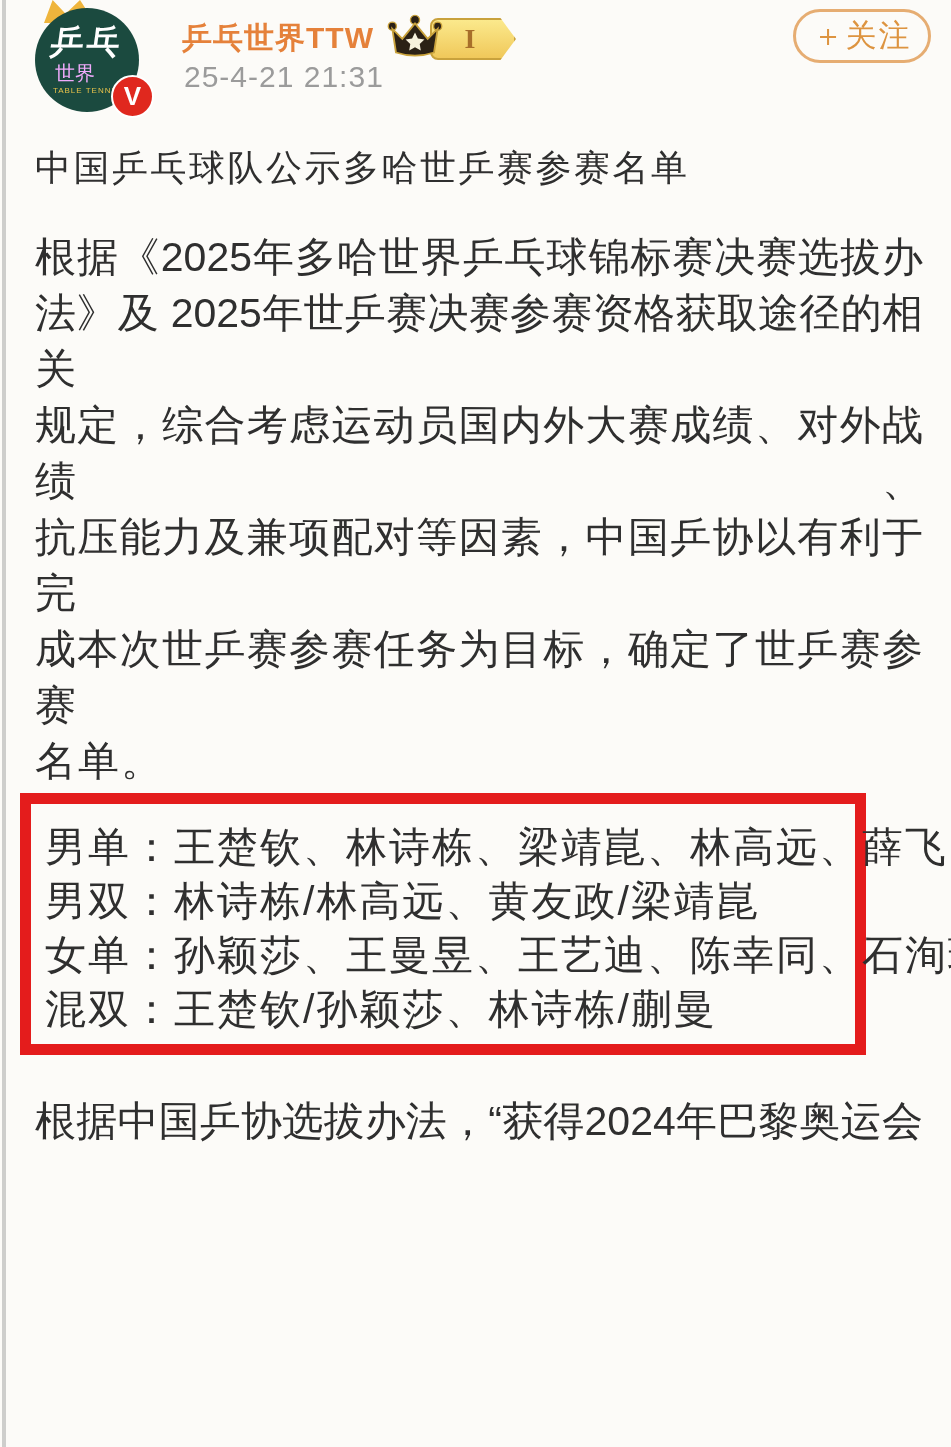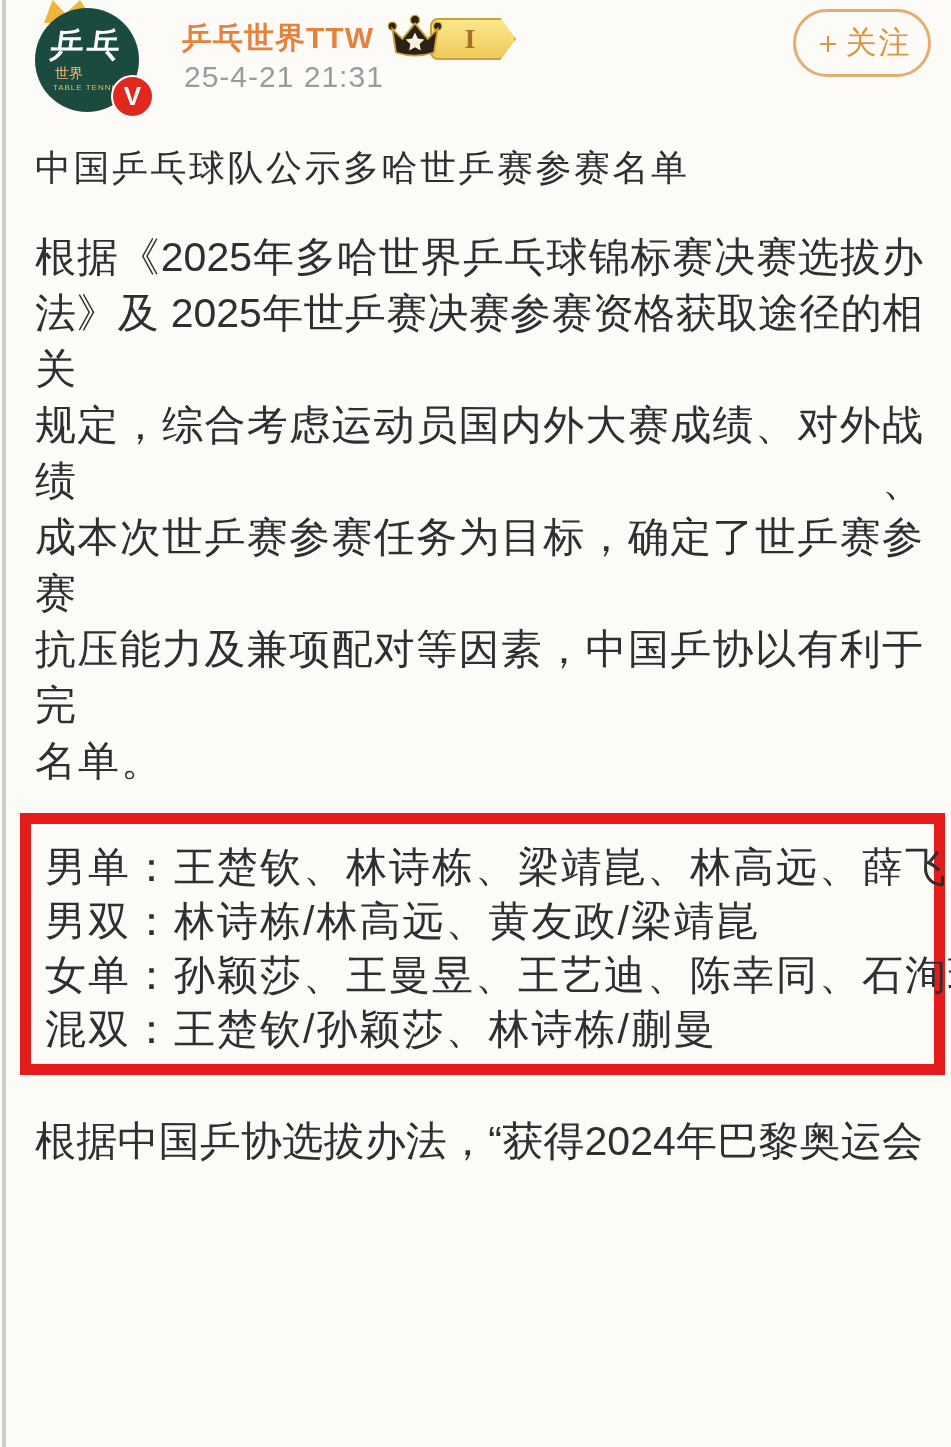--- a/index.html
+++ b/index.html
@@ -17,60 +17,60 @@
   .crown-fragment {
     position:absolute; left:44px; top:0; width:48px; height:23px; background:#efb53c; z-index:1;
     clip-path:polygon(0 100%, 18% 0, 45% 60%, 75% 0, 100% 80%, 88% 100%);
   }
   .avatar {
     position:absolute; left:35px; top:8px; width:104px; height:104px; border-radius:50%;
     background:var(--avatar-green); z-index:2; overflow:hidden;
     display:flex; flex-direction:column; align-items:center; justify-content:center;
   }
   .avatar-line1 { color:#fff; font-weight:bold; font-size:33px; line-height:1; letter-spacing:3px; transform:skewX(-8deg); }
-  .avatar-line2 { color:#fdba74; font-size:14px; line-height:1; margin-top:5px; align-self:flex-start; margin-left:20px; }
+  .avatar-line2 { color:#f0abfc; font-size:20px; line-height:1; margin-top:5px; align-self:flex-start; margin-left:20px; }
   .avatar-sub { color:#e8c24a; font-size:8px; line-height:1; margin-top:4px; letter-spacing:1px; }
   .v-badge {
     position:absolute; left:111px; top:75px; width:43px; height:43px; border-radius:50%;
     background:var(--verified-red); border:2px solid #fff; z-index:3;
     color:#fff; font-weight:bold; font-size:26px;
     display:flex; align-items:center; justify-content:center;
   }
   .name-row { position:absolute; left:182px; top:14px; display:flex; align-items:center; gap:12px; }
   .author { font-size:30px; font-weight:bold; color:var(--author-orange); letter-spacing:1px; line-height:46px; }
   .vip-badge { position:relative; display:flex; align-items:center; height:48px; }
   .vip-crown { width:58px; height:48px; position:relative; z-index:2; margin-right:-14px; }
   .vip-banner {
     position:relative; z-index:1; width:86px; height:42px; margin-top:2px;
     background:linear-gradient(#fbe98c,#f0c85a); border:2px solid #c9a23c; border-radius:8px;
     clip-path:polygon(0 0, 82% 0, 100% 50%, 82% 100%, 0 100%);
     display:flex; align-items:center; justify-content:center;
   }
   .vip-level { font-family:"Liberation Serif","DejaVu Serif",serif; font-weight:bold; font-size:28px; color:#a86f2a; margin-left:-6px; }
   .timestamp { position:absolute; left:184px; top:60px; font-size:30px; color:var(--timestamp-gray); letter-spacing:1px; }
   .follow-btn {
-    position:absolute; left:793px; top:9px; width:138px; height:68px;
+    position:absolute; left:793px; top:9px; width:138px; height:54px;
     border:3px solid #e6ad72; border-radius:34px; background:transparent;
     color:var(--follow-orange); font-size:31px; letter-spacing:2px;
     display:flex; align-items:center; justify-content:center; cursor:pointer;
     font-family:inherit;
   }
 
   
   .content { position:absolute; left:35px; top:112px; width:888px; }
   .title { margin-top:28px; font-size:36px; line-height:56px; letter-spacing:2.5px; color:var(--text-dark); white-space:nowrap; }
   .para1 { margin-top:54px; }
   .para2 { margin-top:33px; }
   .para3 { margin-top:40px; }
   .line { font-size:41px; line-height:56px; letter-spacing:2px; color:var(--text-dark); white-space:nowrap; }
   .line.fill { white-space:normal; letter-spacing:normal; text-align:justify; text-align-last:justify; text-justify:inter-character; }
   .para3 .line { line-height:53px; }
 
   .roster-box {
-    margin-top:24px; margin-left:-15px; width:925px;
+    margin-top:4px; margin-left:-15px; width:846px;
     border:11px solid var(--roster-box-red);
     padding:16px 12px 8px 14px; background:#fcfbf8;
   }
   .roster-line { font-size:41px; line-height:54px; letter-spacing:2px; color:var(--text-dark); white-space:nowrap; }
 </style>
 </head>
 <body>
 
 <div class="page">
   <div class="left-edge"></div>
@@ -107,22 +107,22 @@
   </div>
 
   <div class="content">
     <div class="title">中国乒乓球队公示多哈世乒赛参赛名单</div>
 
 
     <div class="para2">
       <div class="line fill">根据《2025年多哈世界乒乓球锦标赛决赛选拔办</div>
       <div class="line fill">法》及 2025年世乒赛决赛参赛资格获取途径的相关</div>
       <div class="line fill">规定，综合考虑运动员国内外大赛成绩、对外战绩、</div>
+      <div class="line fill">抗压能力及兼项配对等因素，中国乒协以有利于完</div>
       <div class="line fill">成本次世乒赛参赛任务为目标，确定了世乒赛参赛</div>
-      <div class="line fill">抗压能力及兼项配对等因素，中国乒协以有利于完</div>
       <div class="line">名单。</div>
     </div>
 
     <div class="roster-box">
       <div class="roster-line">男单：王楚钦、林诗栋、梁靖崑、林高远、薛飞</div>
       <div class="roster-line">男双：林诗栋/林高远、黄友政/梁靖崑</div>
       <div class="roster-line">女单：孙颖莎、王曼昱、王艺迪、陈幸同、石洵瑶</div>
       <div class="roster-line">混双：王楚钦/孙颖莎、林诗栋/蒯曼</div>
     </div>
 

